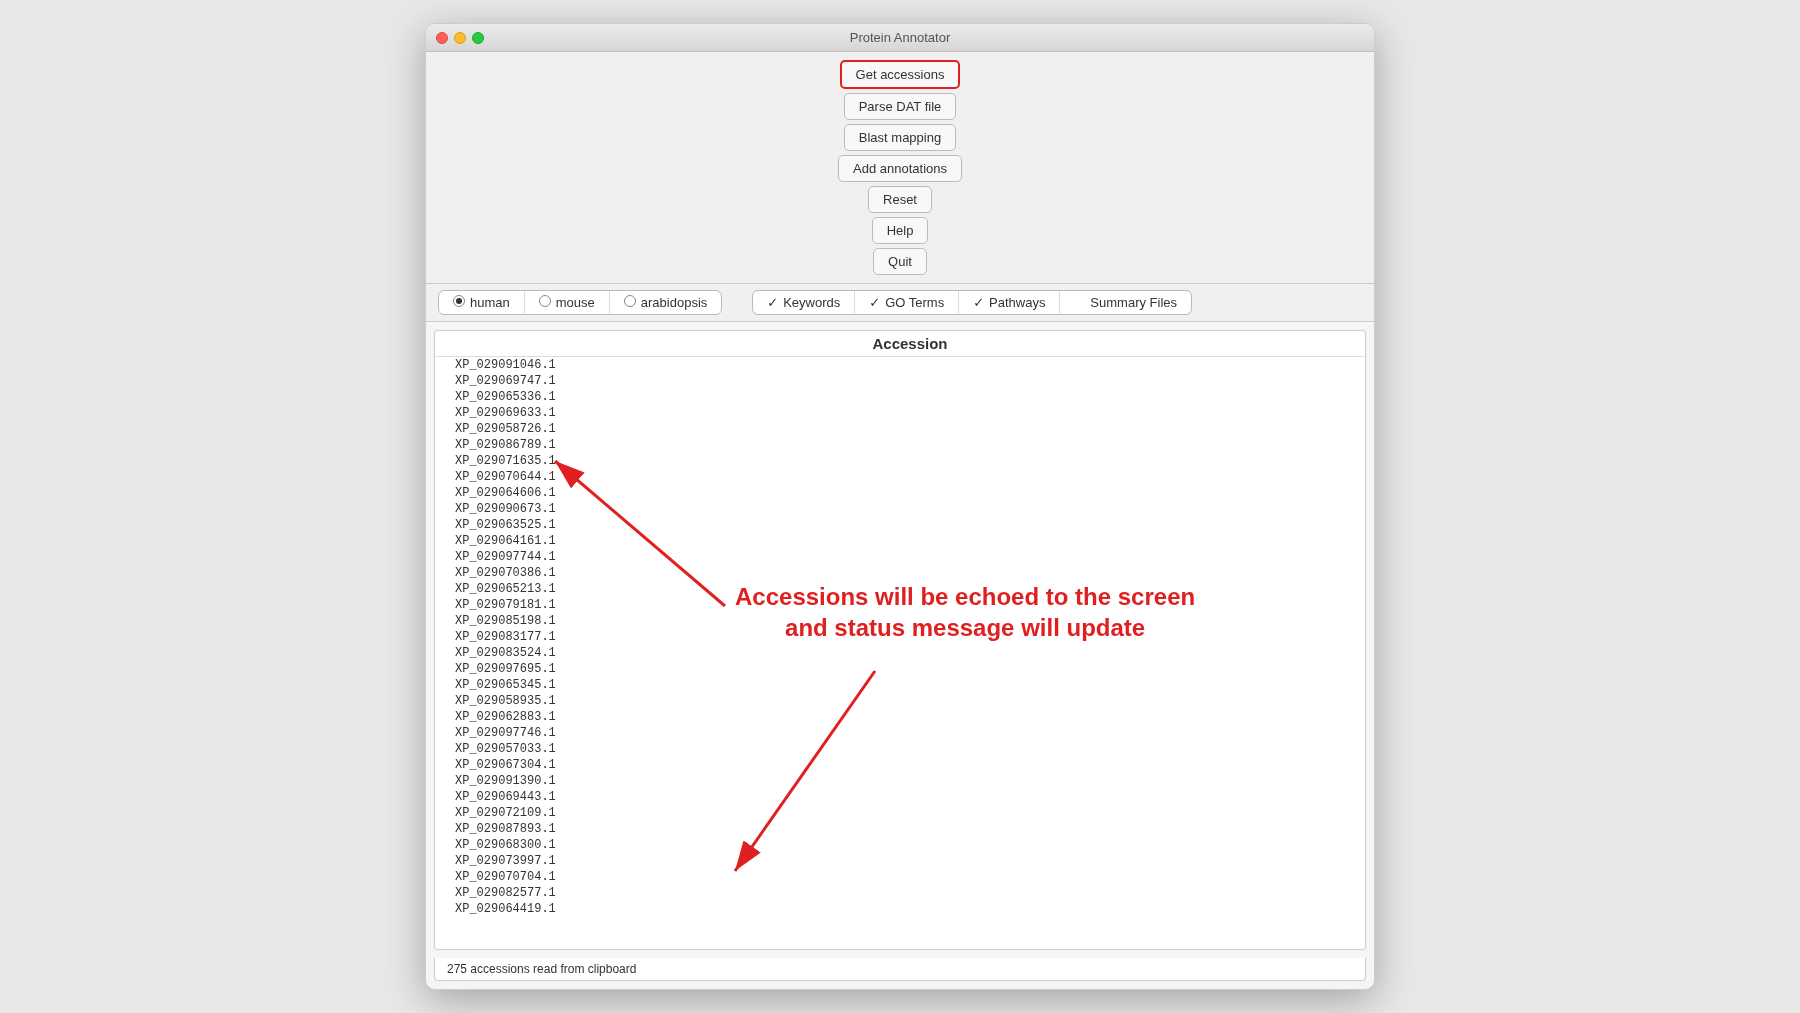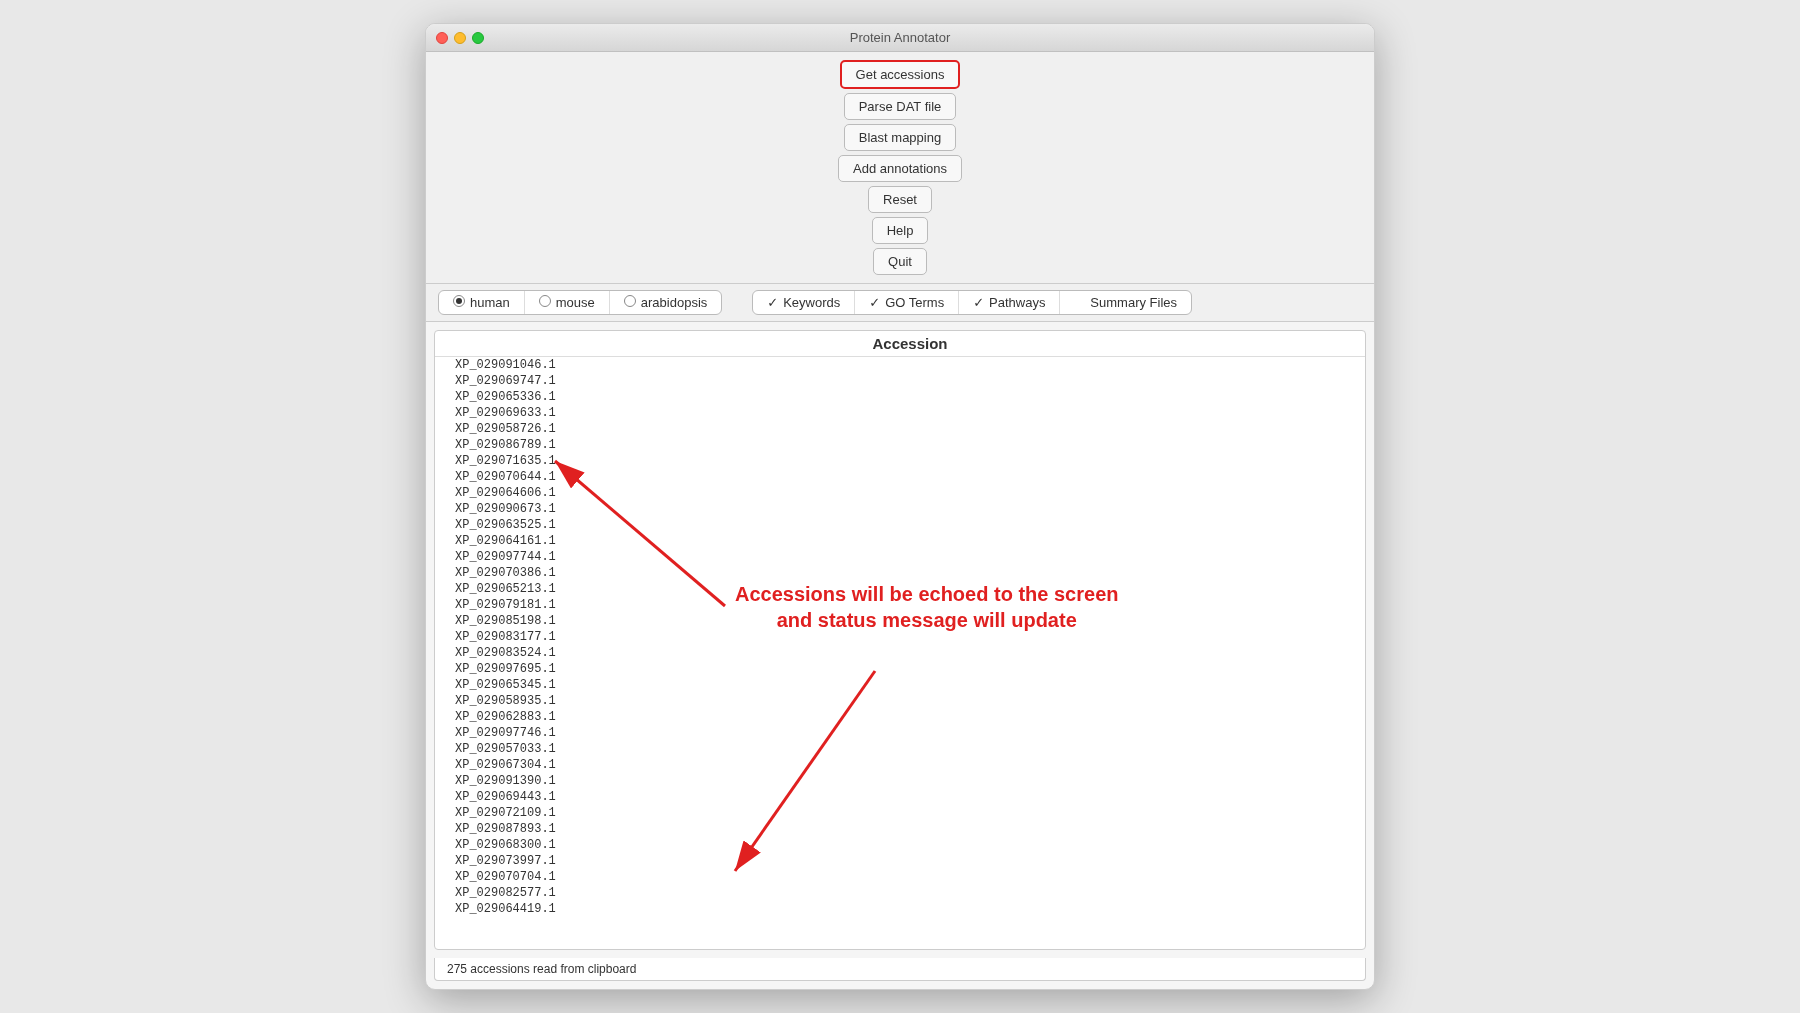--- a/index.html
+++ b/index.html
@@ -166,21 +166,21 @@
       color: #333;
       font-family: 'Courier New', monospace;
     }
     .annotation-overlay {
       position: absolute;
       top: 250px;
       left: 300px;
       pointer-events: none;
     }
     .annotation-text {
-      font-size: 20px;
+      font-size: 24px;
       font-weight: 700;
       color: #e02020;
       text-align: center;
       line-height: 1.3;
     }
     .arrow-svg {
       position: absolute;
       pointer-events: none;
     }
     .status-bar {

